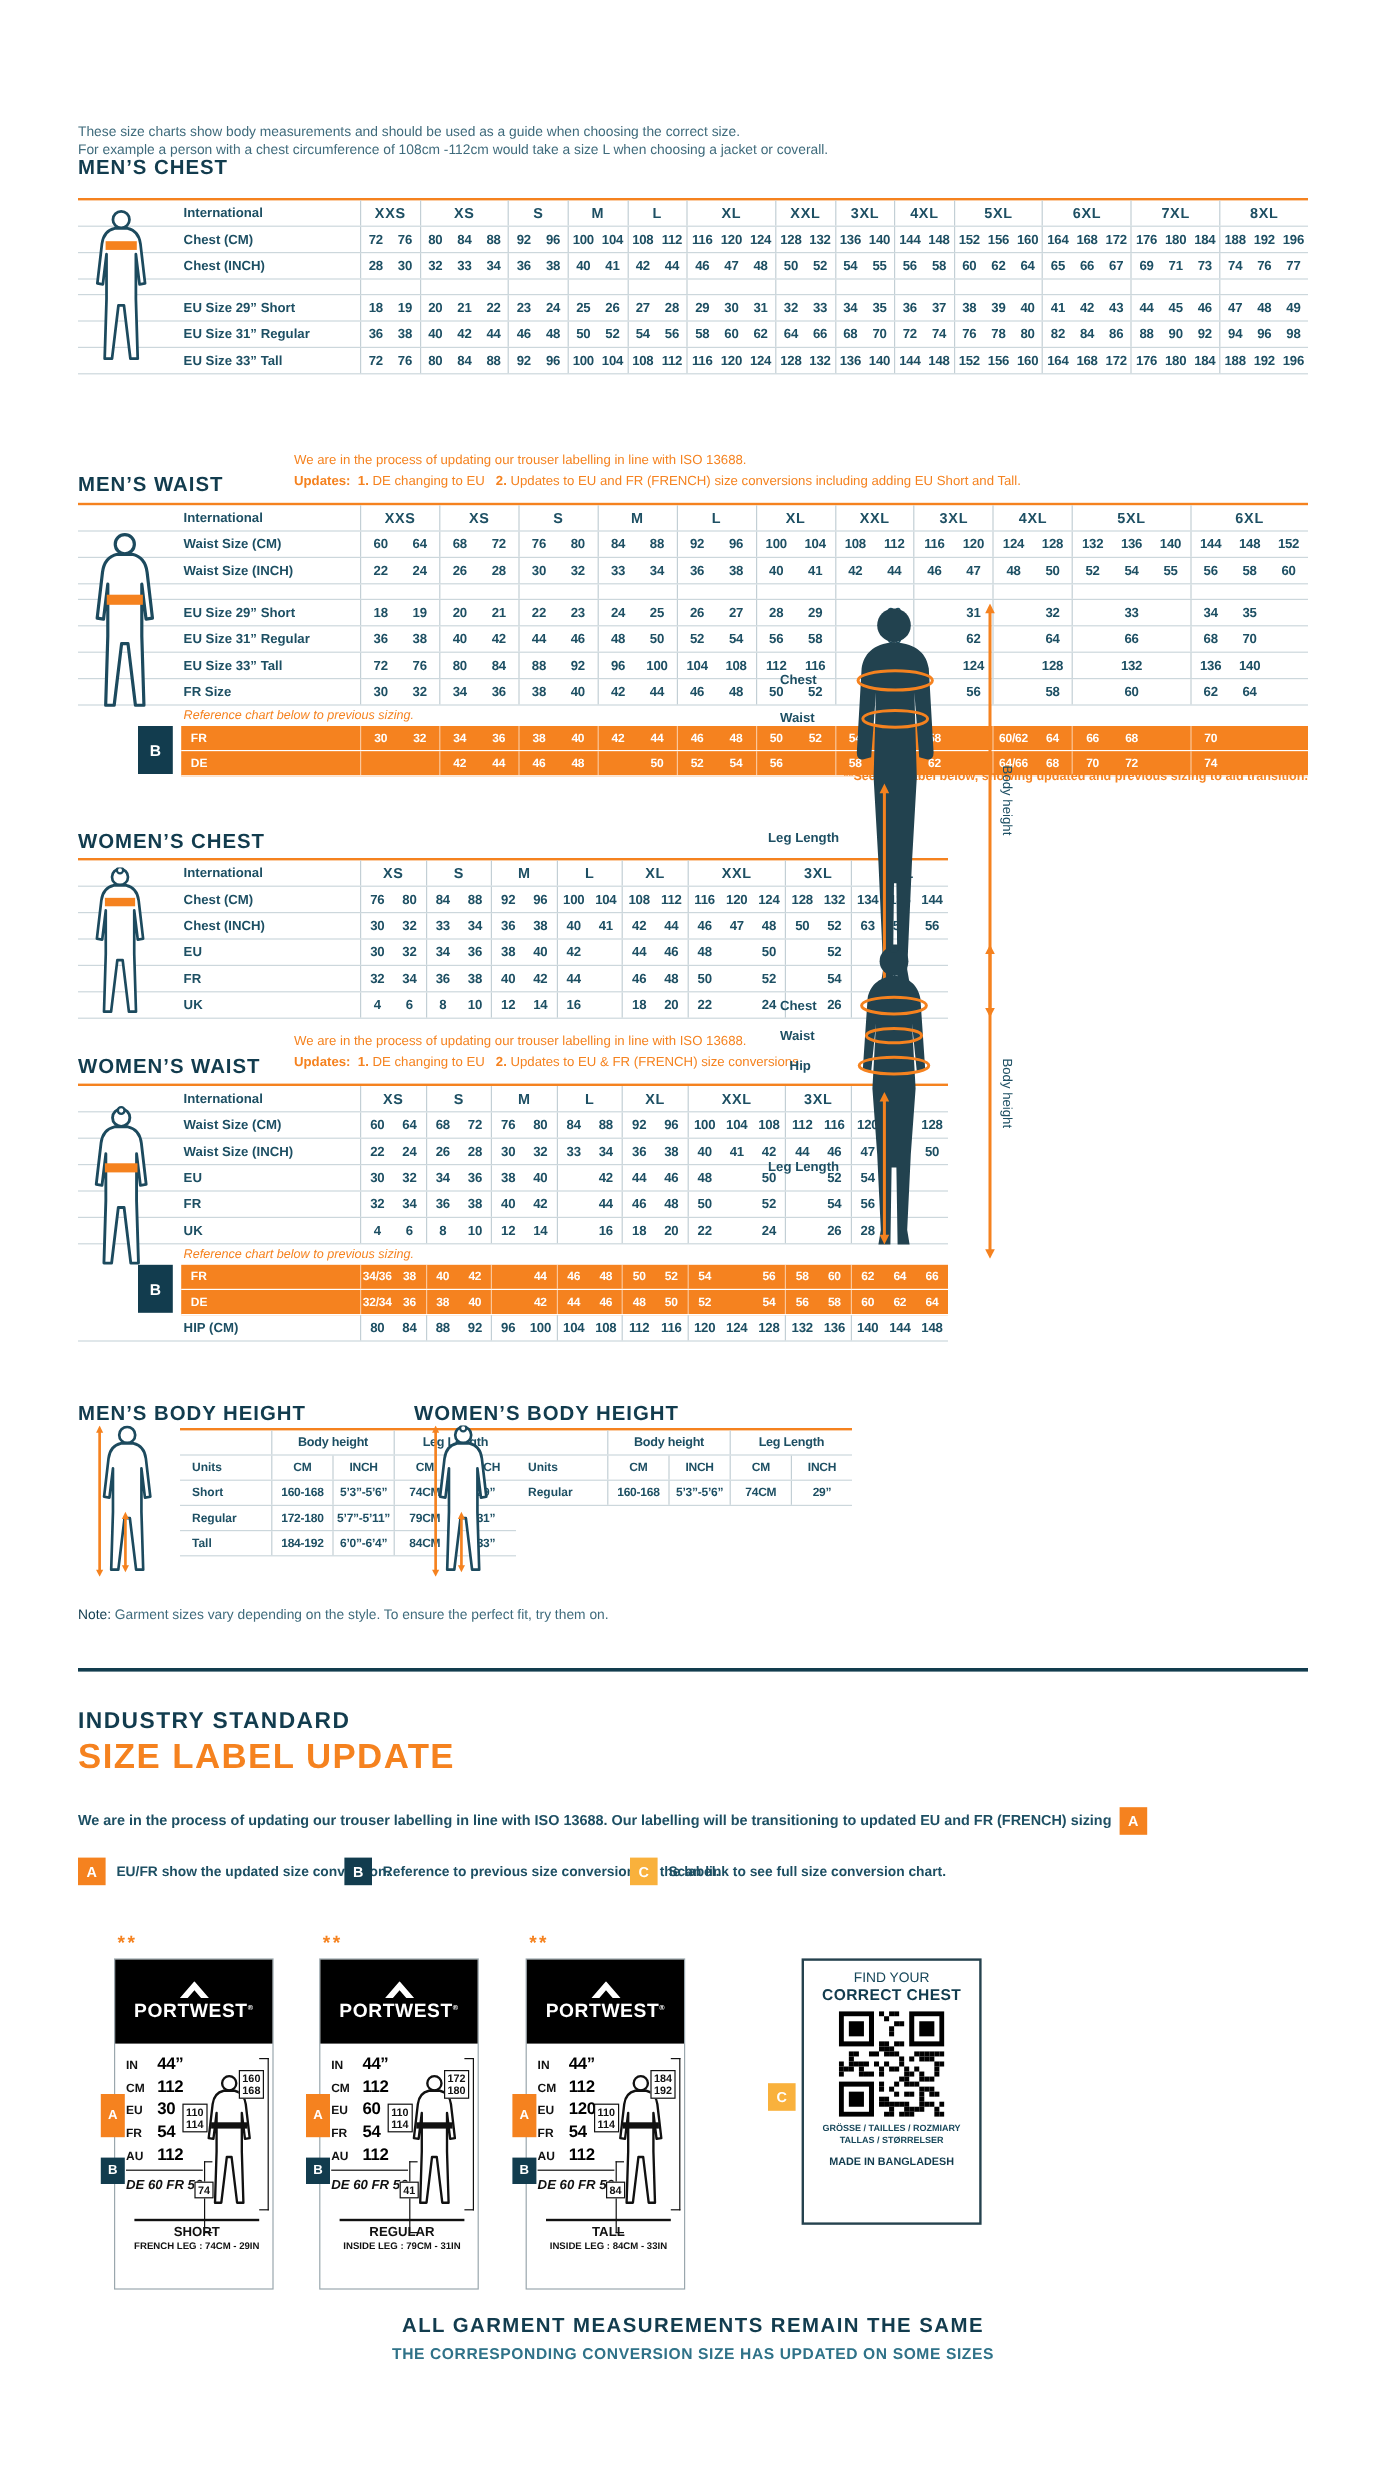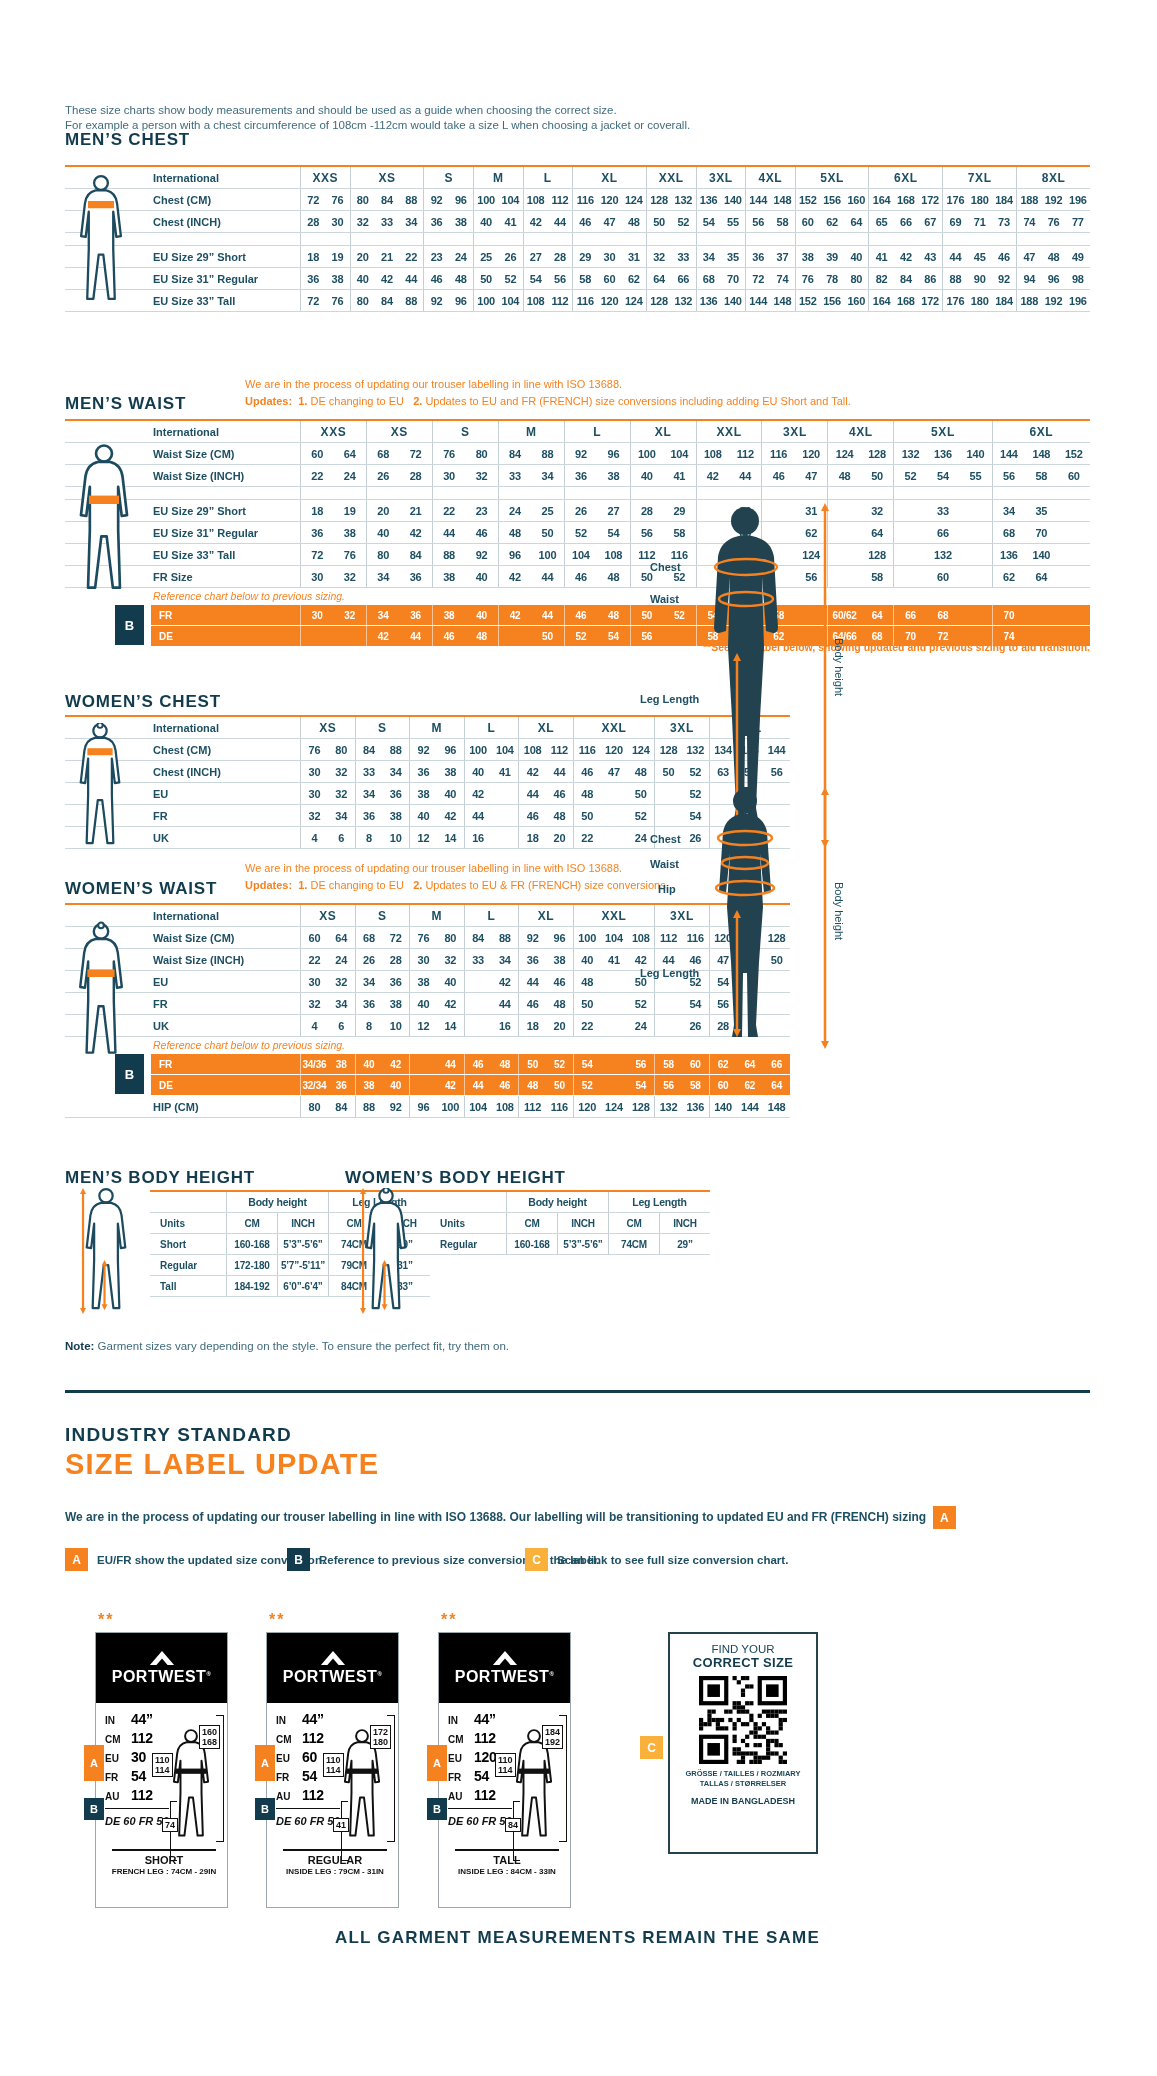--- a/index.html
+++ b/index.html
@@ -32,21 +32,21 @@
   .bh-row{display:flex;height:20px;border-bottom:1px solid #ccd7dc;font-size:10px;font-weight:700;color:#1d4f63;}
   .bh-label{flex:0 0 76px;display:flex;align-items:center;padding-left:10px;box-sizing:border-box;}
   .bh-cell,.bh-group{flex:1;display:flex;align-items:center;justify-content:center;border-left:1px solid #c3cfd5;letter-spacing:-.2px;}
   .bh-group{font-weight:800;font-size:10.5px;}
   
   .model-block{position:absolute;}
   .model-label{position:absolute;font-size:11px;font-weight:700;color:#1d4f63;}
   .vlabel{position:absolute;writing-mode:vertical-rl;font-size:11px;font-weight:400;color:#1d4f63;}
   
   .gen-note{left:65px;top:1340px;font-size:11.5px;color:#3f6b7c;}
-  .gen-note b{color:#123c4e;font-weight:700;}
+  .gen-note b{color:#123c4e;font-weight:400;}
   .divider{left:65px;top:1390px;width:1025px;height:2.5px;background:#123c4e;}
   .ind-h1{left:65px;top:1424px;font-size:19px;font-weight:800;letter-spacing:1.2px;color:#123c4e;}
   .ind-h2{left:65px;top:1448px;font-size:29px;font-weight:800;letter-spacing:1.2px;color:#f5821f;}
   .intro{left:65px;top:1506px;font-size:12px;font-weight:600;color:#1d4f63;}
   .badge{display:inline-flex;align-items:center;justify-content:center;width:23px;height:23px;color:#fff;font-weight:800;font-size:12px;vertical-align:middle;}
   .badge.a{background:#f5821f;} .badge.b{background:#123c4e;} .badge.c{background:#f9b13c;}
   .legend-item{position:absolute;top:1548px;display:flex;align-items:center;gap:9px;font-size:11.5px;font-weight:700;color:#1d4f63;}
   
   .card{position:absolute;top:1632px;width:133px;height:276px;background:#fff;border:1px solid #9aa7ad;box-sizing:border-box;}
   .card .stars{position:absolute;top:-22px;left:2px;color:#f5821f;font-weight:800;font-size:16px;letter-spacing:2px;}
@@ -1888,21 +1888,21 @@
       <div class="card-leg">INSIDE LEG : 84CM - 33IN</div>
     </div>
     <div class="edge-badge a">A</div>
     <div class="edge-badge b">B</div>
   </div>
 </div>
 
   <span class="abs badge c c-badge-abs">C</span>
   <div class="qr-card">
     <div class="qr-l1">FIND YOUR</div>
-    <div class="qr-l2">CORRECT SIZE</div>
+    <div class="qr-l2">CORRECT CHEST</div>
     <svg id="qr-code" width="88" height="88" viewBox="0 0 21 21" style="margin-top:6px">
         <rect x="0" y="0" width="21" height="21" fill="#fff"></rect>
         <rect x="8" y="0" width="1" height="1" fill="#000"></rect>
         <rect x="10" y="0" width="1" height="1" fill="#000"></rect>
         <rect x="11" y="0" width="1" height="1" fill="#000"></rect>
         <rect x="9" y="1" width="1" height="1" fill="#000"></rect>
         <rect x="11" y="2" width="1" height="1" fill="#000"></rect>
         <rect x="12" y="2" width="1" height="1" fill="#000"></rect>
         <rect x="10" y="3" width="1" height="1" fill="#000"></rect>
         <rect x="10" y="4" width="1" height="1" fill="#000"></rect>
@@ -2019,13 +2019,14 @@
         <rect x="2" y="16" width="3" height="3" fill="#000"></rect>
       </svg>
     <div class="qr-langs">
       <div>GRÖSSE / TAILLES / ROZMIARY</div>
         <div>TALLAS / STØRRELSER</div>
     </div>
     <div class="qr-made">MADE IN BANGLADESH</div>
   </div>
 
   <div class="abs footer1">ALL GARMENT MEASUREMENTS REMAIN THE SAME</div>
+  <div class="abs footer2">THE CORRESPONDING CONVERSION SIZE HAS UPDATED ON SOME SIZES</div>
 </div>
 
 </body></html>

